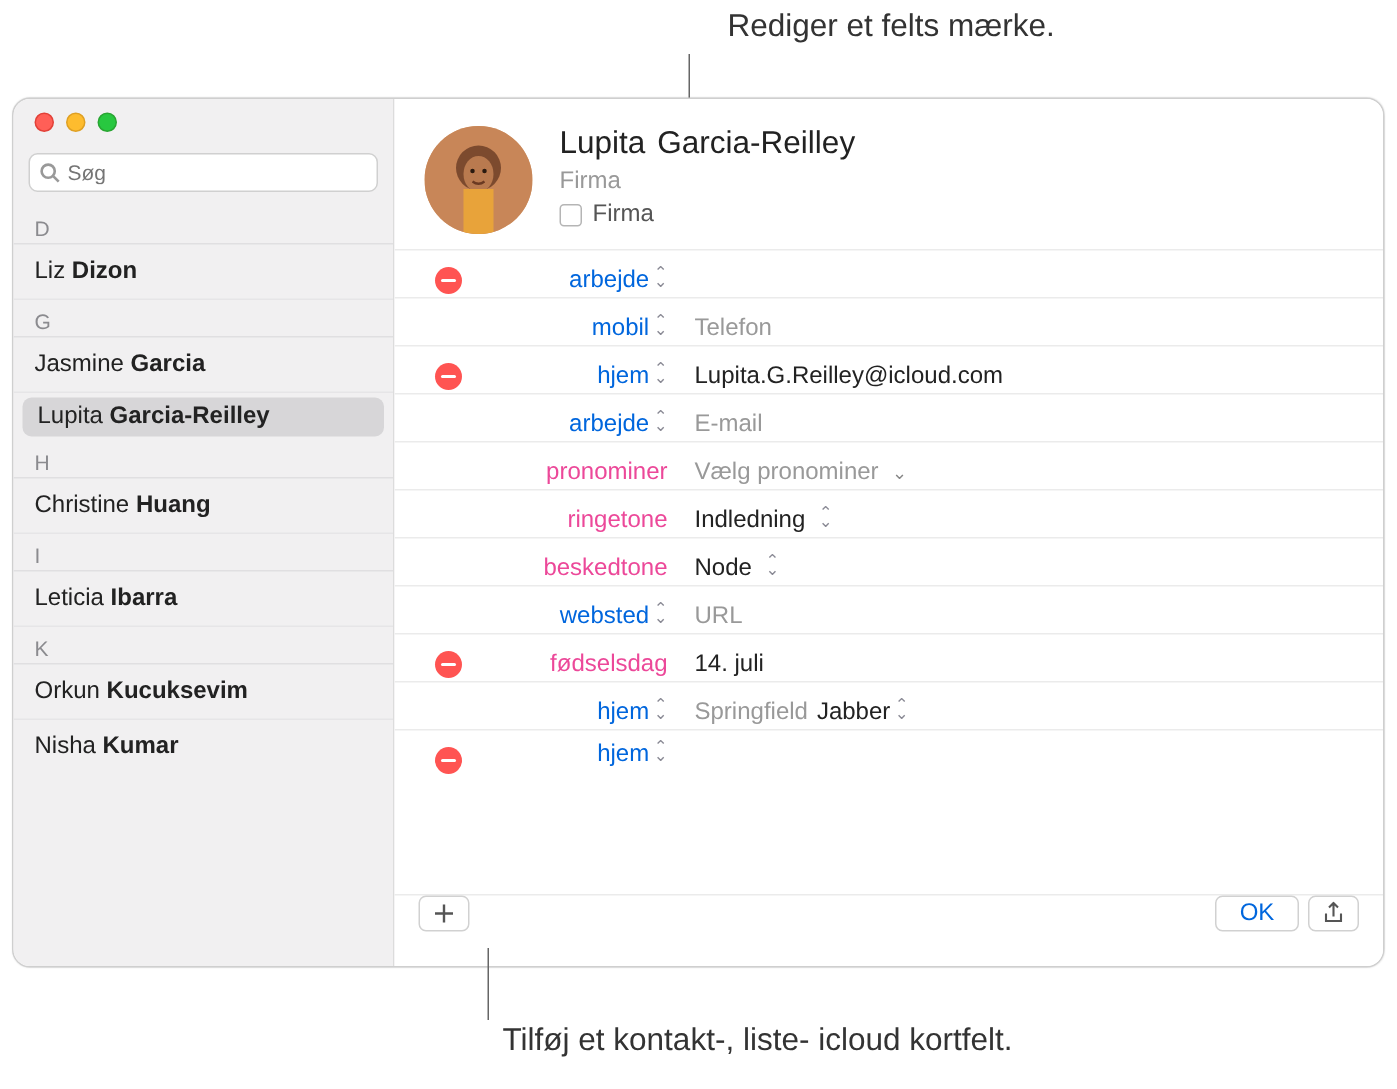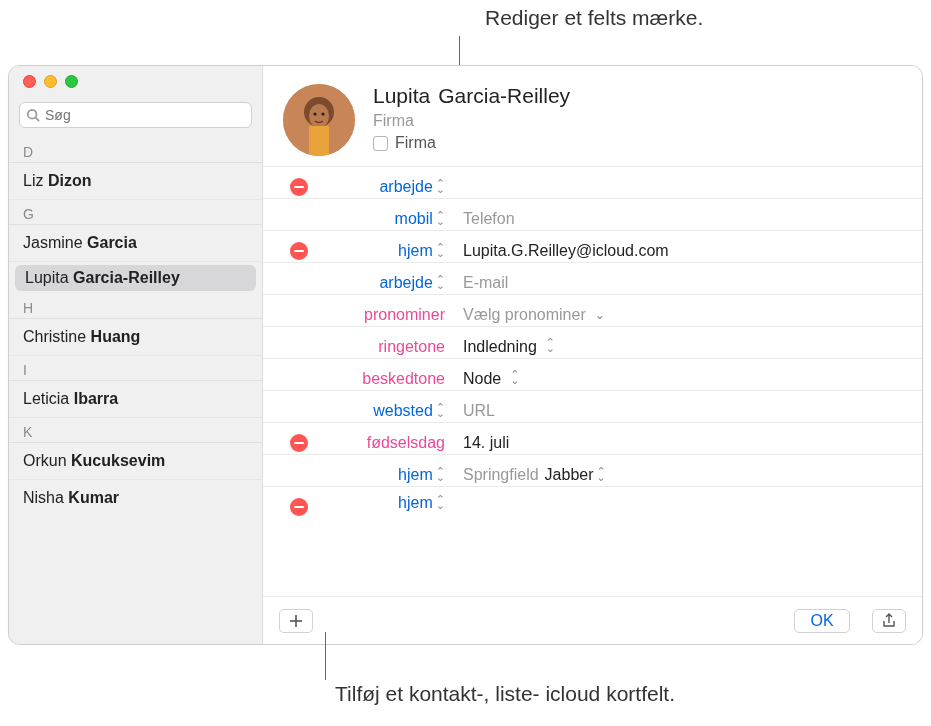--- a/index.html
+++ b/index.html
@@ -203,23 +203,23 @@
       gap: 6px;
     }
     .val-placeholder { color: #999; }
     .chevron-single {
       color: #868686; font-size: 12px; margin-left: 3px;
     }
     .val-multiline { display: flex; flex-direction: column; line-height: 1.5; padding: 4px 0; }
     .footer {
       height: 48px;
       display: flex;
-      align-items: center;
+      align-items: flex-start;
       padding: 0 16px;
-      gap: 16px;
+      gap: 0;
       border-top: 1px solid #ebebeb;
     }
     .plus-btn, .share-btn, .ok-btn {
       height: 24px;
       border: 1px solid #d1d1d1;
       border-radius: 5px;
       background: #fff;
       display: flex; align-items: center; justify-content: center;
       font-size: 16px;
       color: #555;

